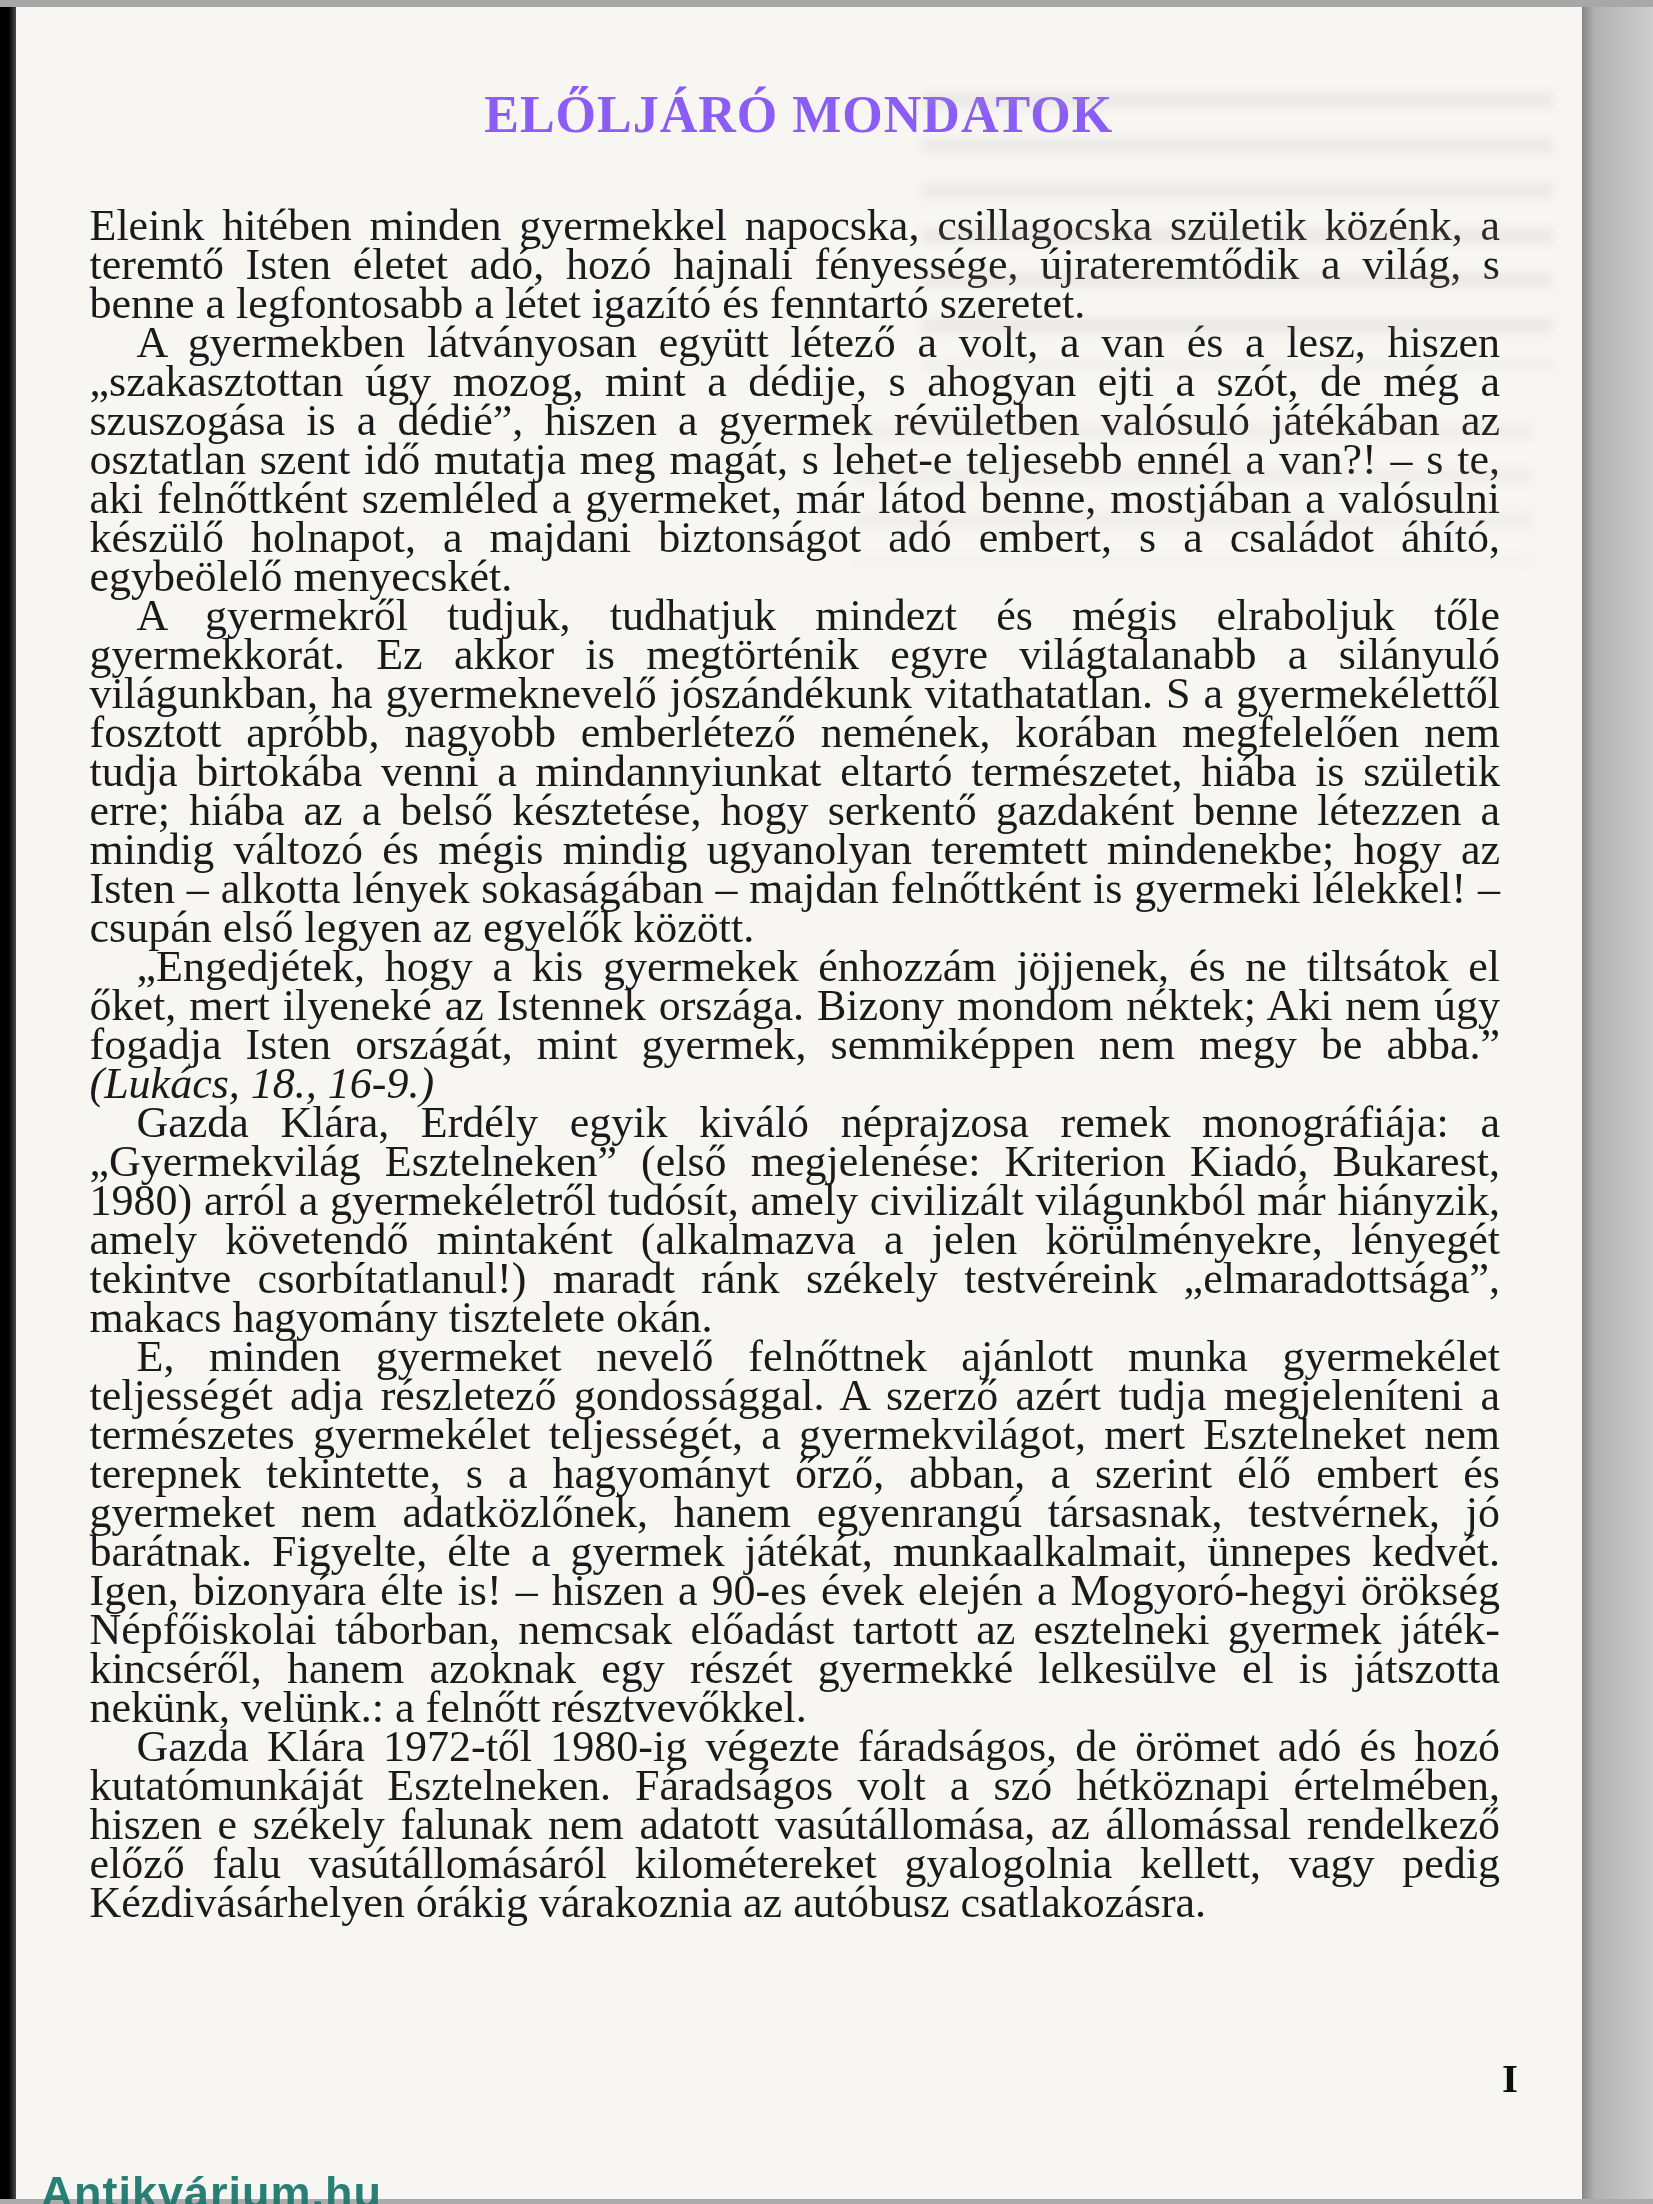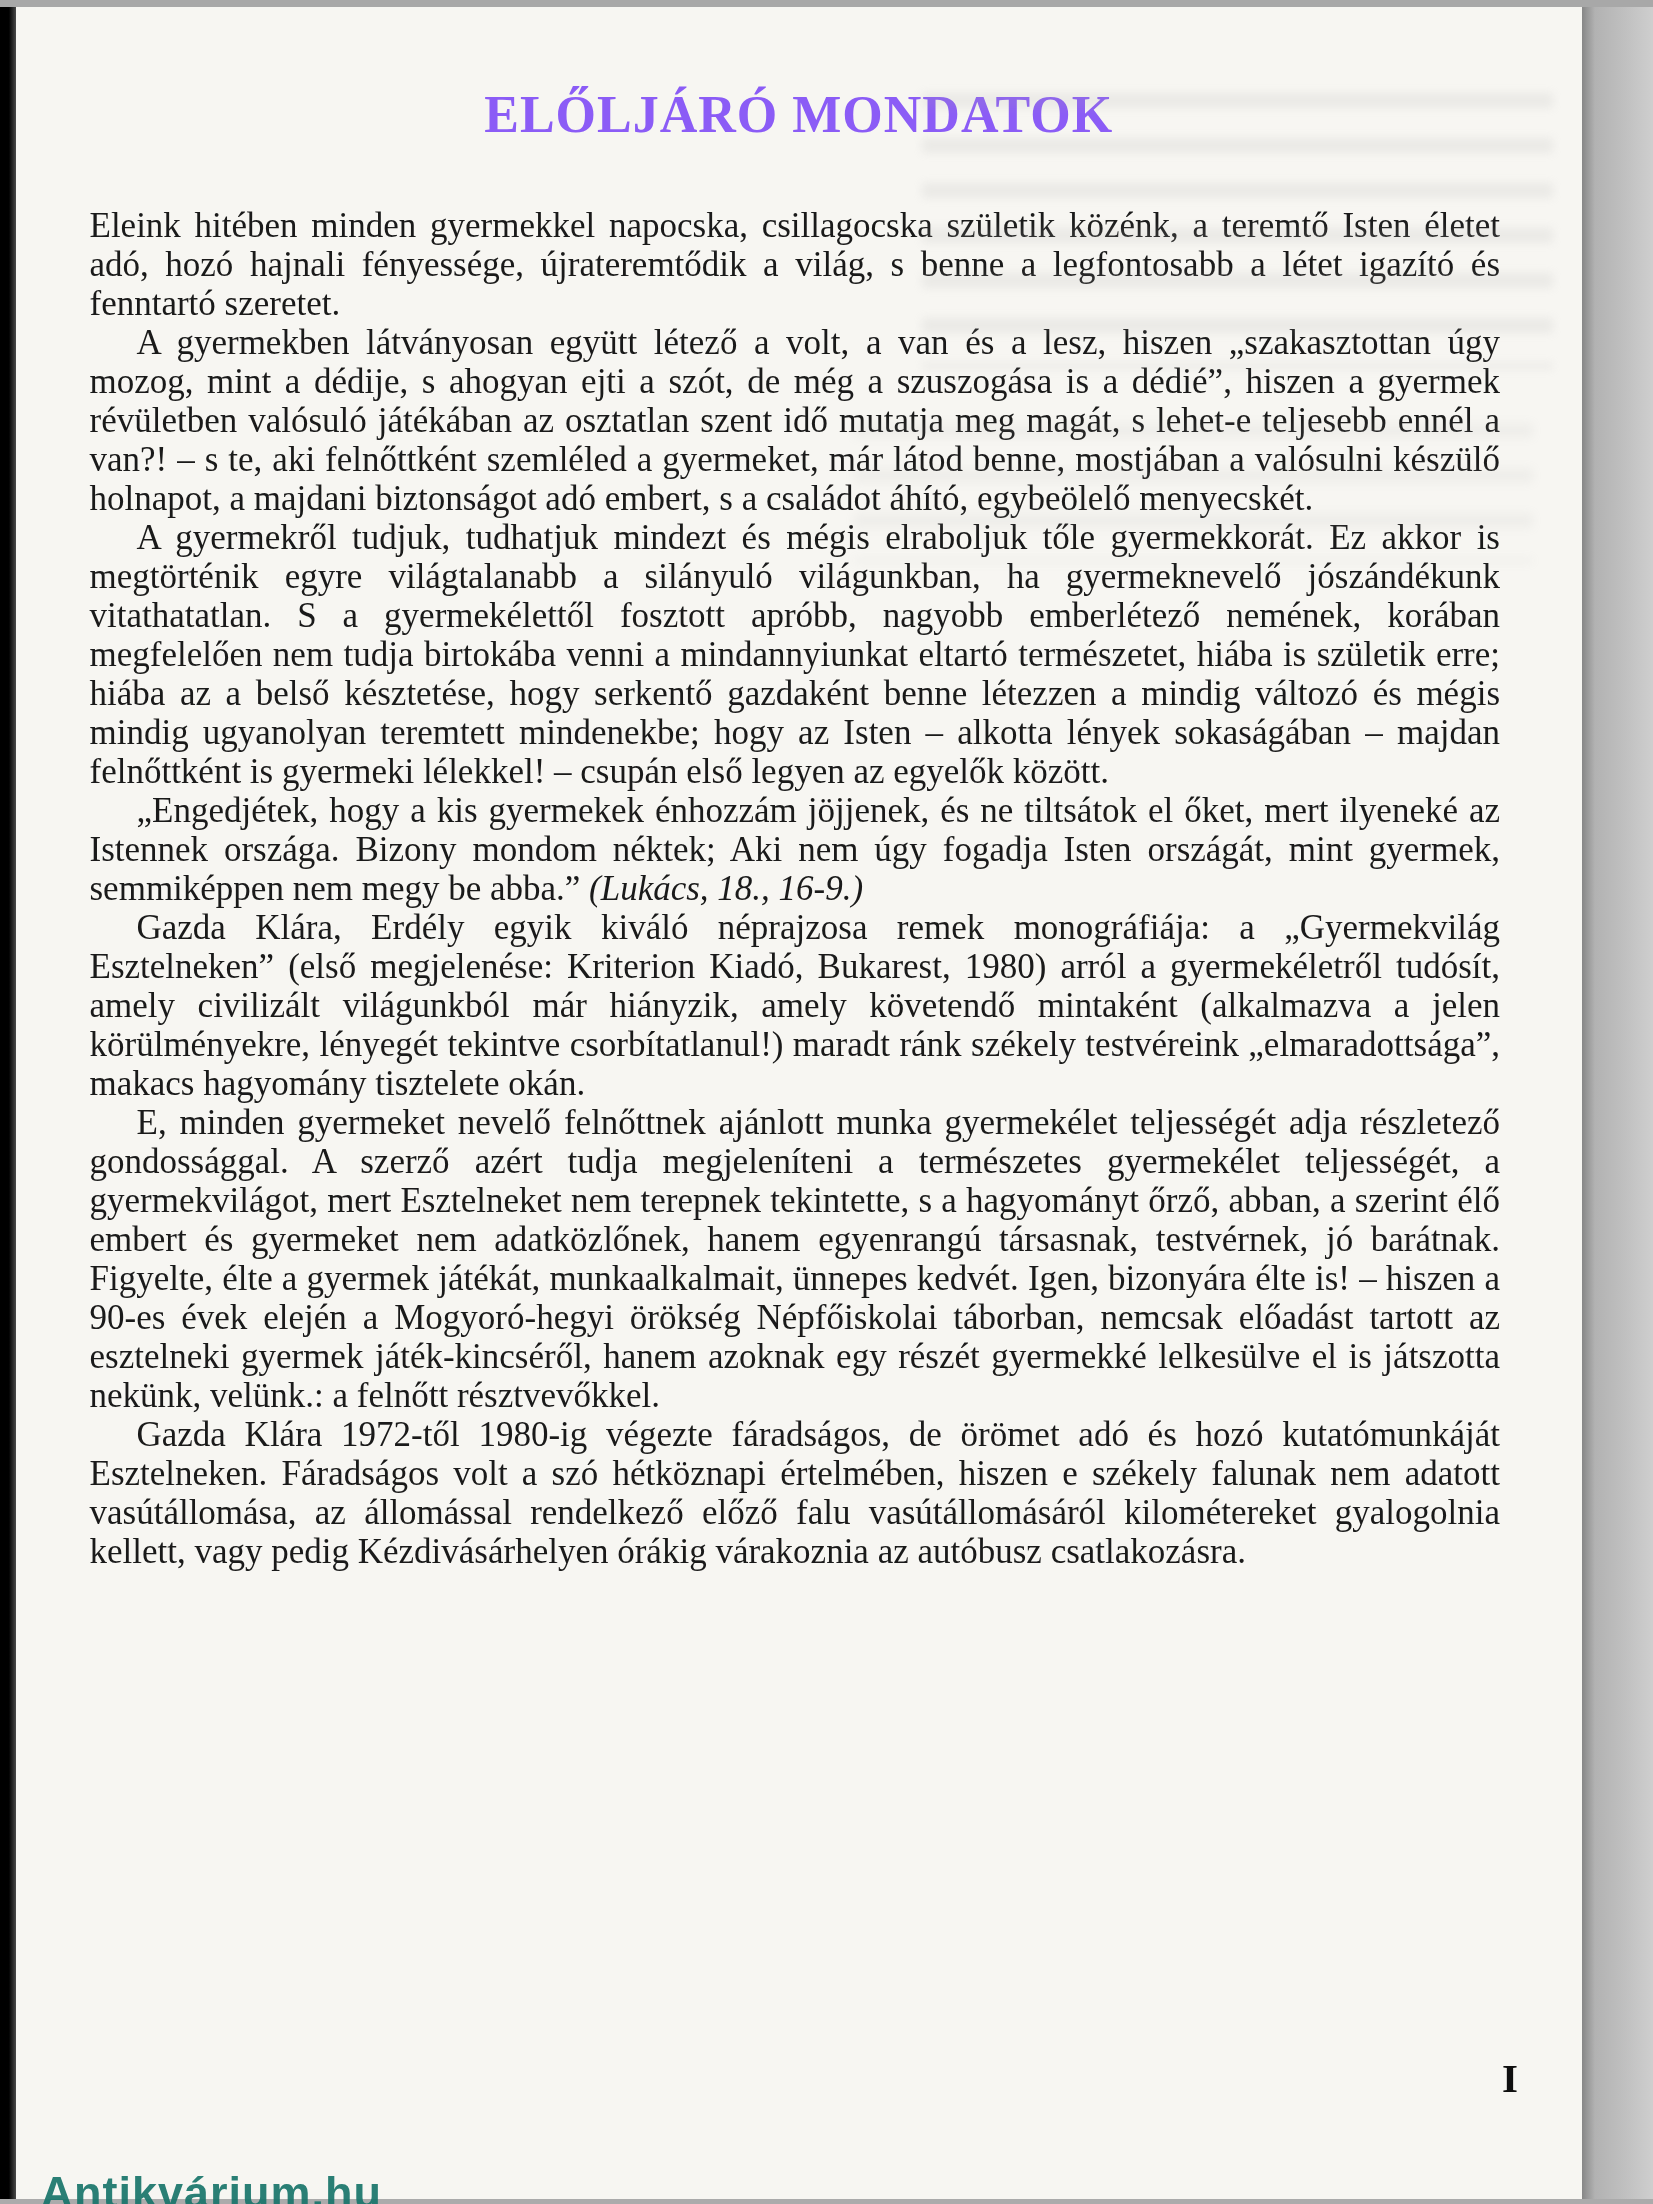--- a/index.html
+++ b/index.html
@@ -42,21 +42,21 @@
     margin: 56px 0 0 0;
     padding: 0 82px 0 74px;
     font-style: italic;
     font-size: 36px;
     color: #181818;
   }
 
   .body-text {
     margin-top: 62px;
     padding: 0 82px 0 74px;
-    font-size: 35px;
+    font-size: 44px;
     line-height: 39px;
     text-align: justify;
     color: #1a1a1a;
   }
   .para { margin: 0; }
   .para.indent { text-indent: 47px; }
   .cite { font-style: italic; }
 
   .page-number {
     position: absolute;

